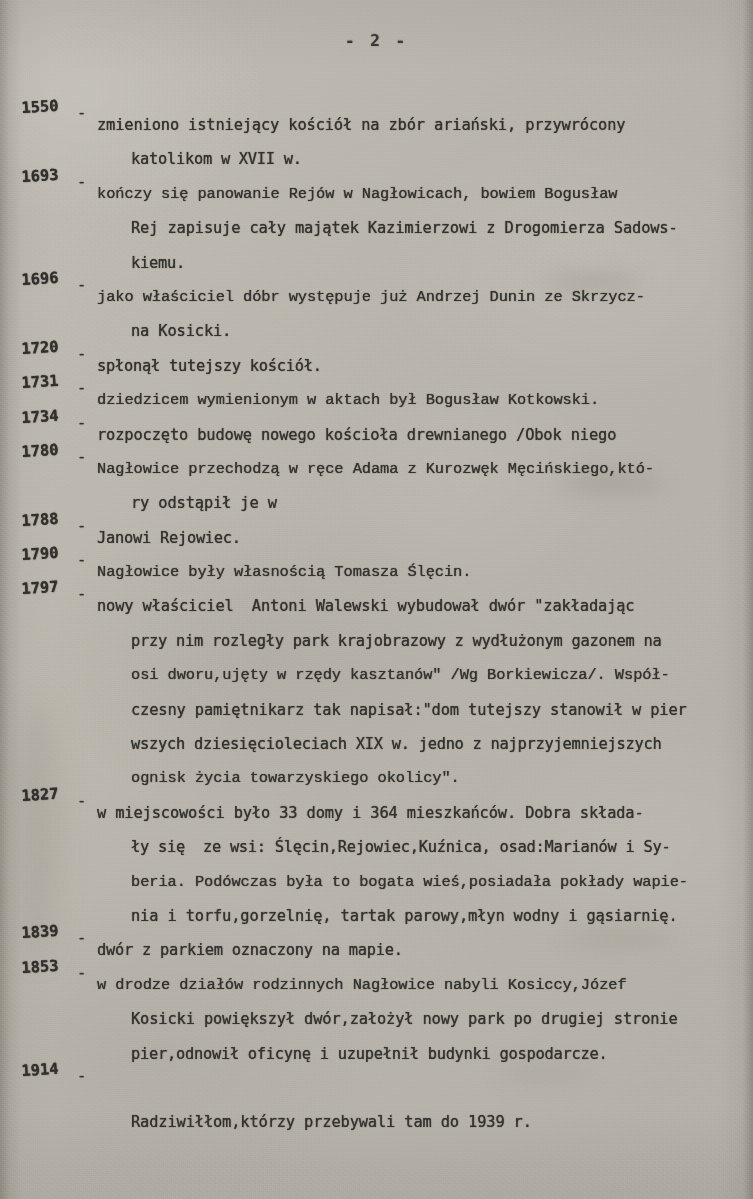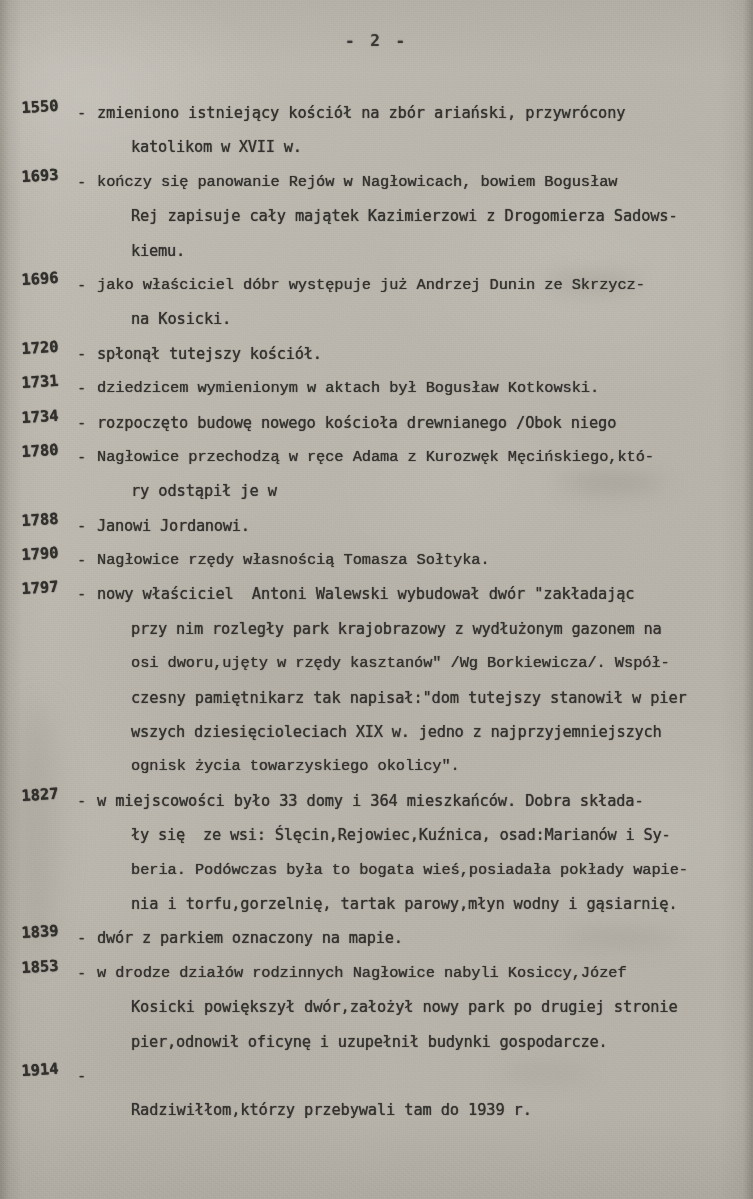--- a/index.html
+++ b/index.html
@@ -132,21 +132,21 @@
 
   .dash {
     position: absolute;
     left: 77px;
     top: 0;
   }
 
   .text {
     position: absolute;
     left: 97px;
-    top: 0;
+    top: 12px;
   }
 
   
   .cont .text {
     left: 131px;
     text-align: center;
   }
 
   
   .j1 .text { letter-spacing: -0.10px; }
@@ -189,24 +189,24 @@
         <div class="line j3"><span class="year">1731</span><span class="dash">-</span><span class="text">dziedzicem wymienionym w aktach był Bogusław Kotkowski.</span></div>
       </div>
       <div class="entry">
         <div class="line j1"><span class="year">1734</span><span class="dash">-</span><span class="text">rozpoczęto budowę nowego kościoła drewnianego /Obok niego</span></div>
       </div>
       <div class="entry">
         <div class="line j3"><span class="year">1780</span><span class="dash">-</span><span class="text">Nagłowice przechodzą w ręce Adama z Kurozwęk Męcińskiego,któ-</span></div>
         <div class="line j1 cont"><span class="text">ry odstąpił je w</span></div>
       </div>
       <div class="entry">
-        <div class="line j2"><span class="year">1788</span><span class="dash">-</span><span class="text">Janowi Jordanowi.</span></div>
-      </div>
-      <div class="entry">
-        <div class="line j3"><span class="year">1790</span><span class="dash">-</span><span class="text">Nagłowice rzędy własnością Tomasza Sołtyka.</span></div>
+        <div class="line j2"><span class="year">1788</span><span class="dash">-</span><span class="text">Janowi Rejowiec.</span></div>
+      </div>
+      <div class="entry">
+        <div class="line j3"><span class="year">1790</span><span class="dash">-</span><span class="text">Nagłowice były własnością Tomasza Ślęcin.</span></div>
       </div>
       <div class="entry">
         <div class="line j1"><span class="year">1797</span><span class="dash">-</span><span class="text">nowy właściciel  Antoni Walewski wybudował dwór "zakładając</span></div>
         <div class="line j2 cont"><span class="text">przy nim rozległy park krajobrazowy z wydłużonym gazonem na</span></div>
         <div class="line j3 cont"><span class="text">osi dworu,ujęty w rzędy kasztanów" /Wg Borkiewicza/. Współ-</span></div>
         <div class="line j1 cont"><span class="text">czesny pamiętnikarz tak napisał:"dom tutejszy stanowił w pier</span></div>
         <div class="line j2 cont"><span class="text">wszych dziesięcioleciach XIX w. jedno z najprzyjemniejszych</span></div>
         <div class="line j3 cont"><span class="text">ognisk życia towarzyskiego okolicy".</span></div>
       </div>
       <div class="entry">

